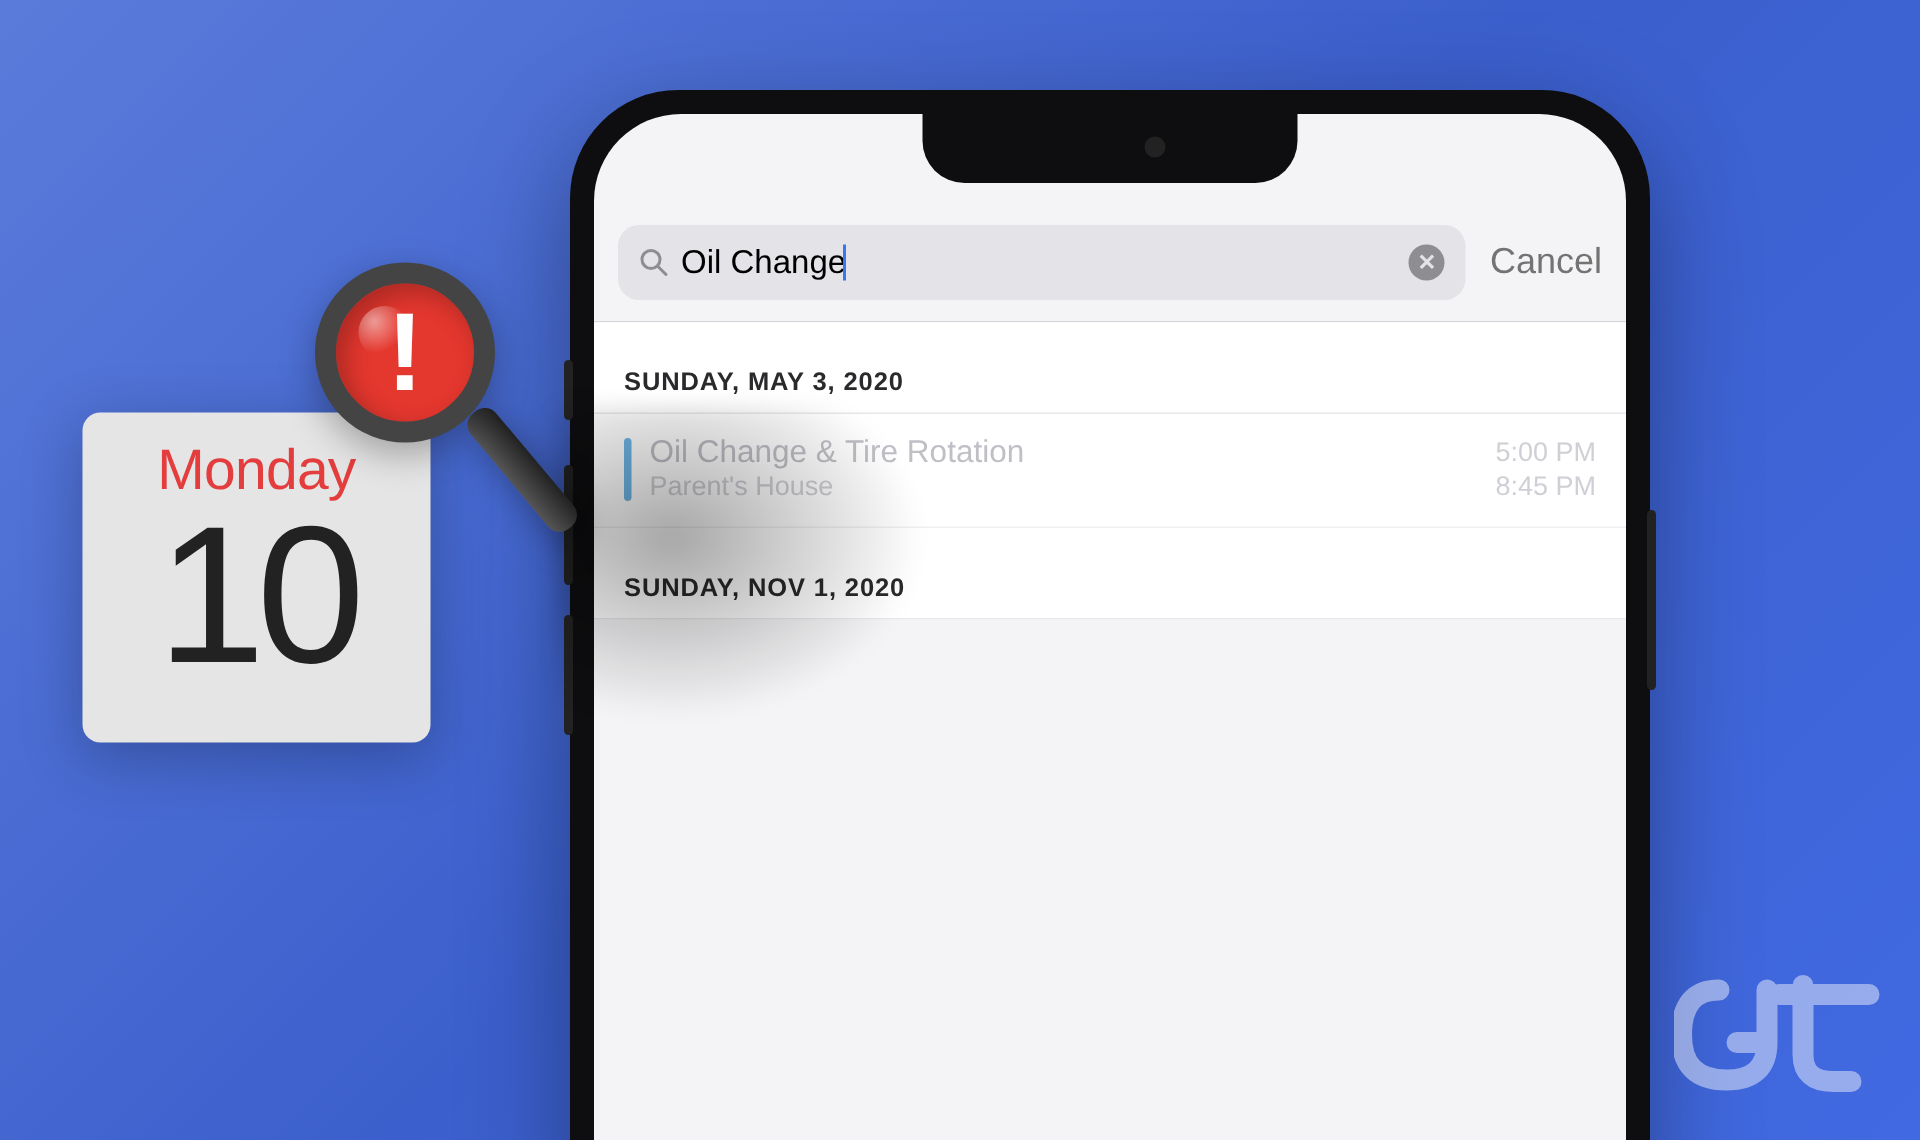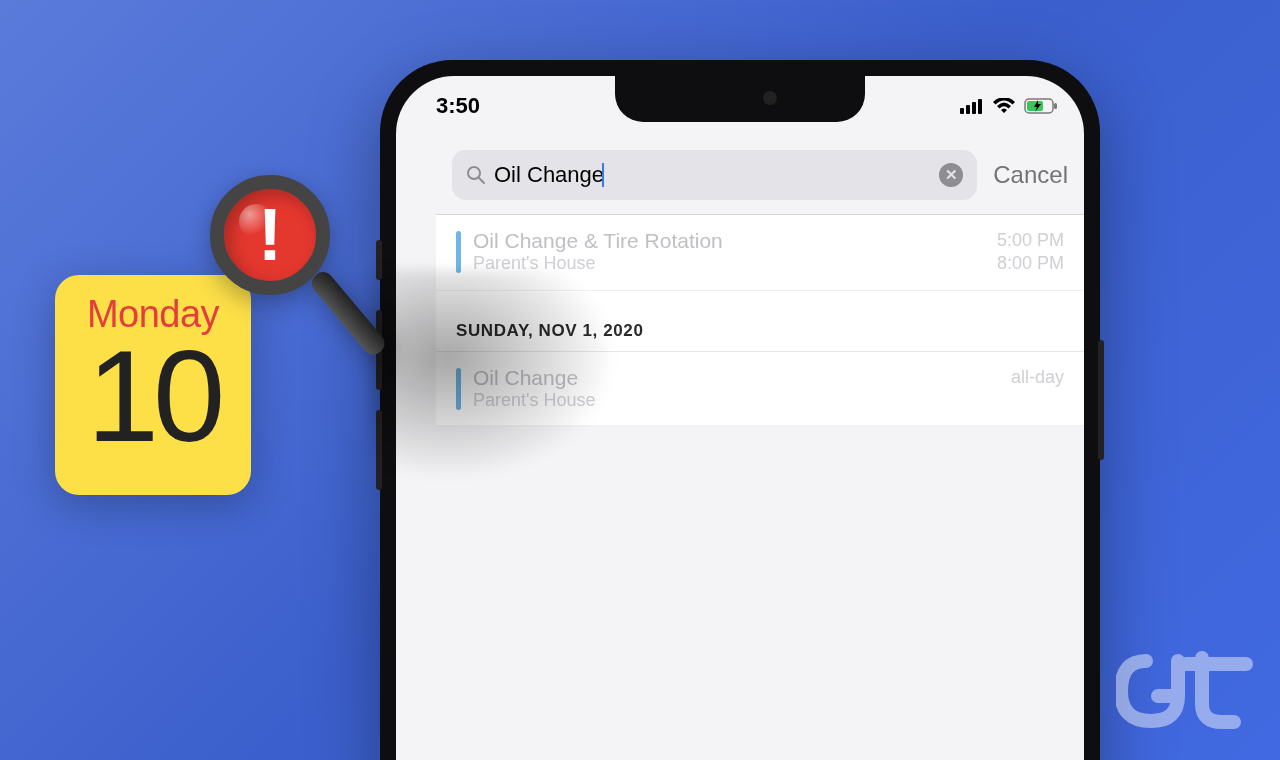--- a/index.html
+++ b/index.html
@@ -10,24 +10,24 @@
       font-family: -apple-system, "Helvetica Neue", Helvetica, Arial, sans-serif;
       position: relative;
       overflow: hidden;
     }
 
     
     .calendar-icon {
       position: absolute;
       left: 55px;
       top: 275px;
-      width: 196px;
+      width: 232px;
       height: 220px;
-      background: #fde047;
-      border-radius: 24px;
+      background: #e5e5e5;
+      border-radius: 12px;
       box-shadow: 0 10px 40px rgba(0,0,0,0.25);
       display: flex;
       flex-direction: column;
       align-items: center;
       justify-content: flex-start;
       padding-top: 18px;
     }
     .calendar-day-name {
       color: #E43D3D;
       font-size: 38px;
@@ -146,21 +146,20 @@
     }
     .status-right {
       display: flex;
       gap: 8px;
       align-items: center;
     }
     .status-right svg { display:block; }
 
     .screen-content {
       padding-top: 68px;
-      padding-left: 40px;
     }
     .search-row {
       display: flex;
       align-items: center;
       padding: 6px 16px 14px 16px;
       background: #f4f4f6;
       border-bottom: 1px solid #d6d6da;
     }
     .search-field {
       flex: 1;
@@ -297,82 +296,53 @@
 <div class="phone">
   <div class="side-btn sb-left-1"></div>
   <div class="side-btn sb-left-2"></div>
   <div class="side-btn sb-left-3"></div>
   <div class="side-btn sb-right"></div>
   <div class="phone-screen">
     <div class="notch">
         <div class="notch-cam"></div>
       </div>
 
-    <div class="status-bar">
-      <span class="status-time">3:50</span>
-      <span class="status-right">
-        <svg width="24" height="16" viewBox="0 0 24 16">
-            <rect x="0" y="10" width="4" height="6" rx="1" fill="#000"></rect>
-            <rect x="6" y="7" width="4" height="9" rx="1" fill="#000"></rect>
-            <rect x="12" y="4" width="4" height="12" rx="1" fill="#000"></rect>
-            <rect x="18" y="1" width="4" height="15" rx="1" fill="#000"></rect>
-          </svg>
-        <svg width="24" height="16" viewBox="0 0 24 16">
-            <path d="M12 15 L9 12 Q12 9 15 12 Z M5 8 Q12 1 19 8 L16.5 10.5 Q12 6 7.5 10.5 Z M1 4 Q12 -6 23 4 L20.5 6.5 Q12 -1.5 3.5 6.5 Z" fill="#000"></path>
-          </svg>
-        <svg width="34" height="16" viewBox="0 0 34 16">
-            <rect x="1" y="1" width="28" height="14" rx="4" stroke="#000" stroke-width="1.5" fill="none" opacity="0.5"></rect>
-            <rect x="3" y="3" width="16" height="10" rx="2" fill="#38C759"></rect>
-            <rect x="30" y="5" width="3" height="6" rx="1.5" fill="#000" opacity="0.5"></rect>
-            <path d="M14 2 L10 9 L13 9 L11 14 L17 6 L14 6 Z" fill="#000"></path>
-          </svg>
-      </span>
-    </div>
 
     <div class="screen-content">
       <div class="search-row">
         <div class="search-field">
           <svg class="search-icon-svg" width="20" height="20" viewBox="0 0 20 20">
               <circle cx="8" cy="8" r="6" stroke="#8e8e92" stroke-width="2" fill="none"></circle>
               <line x1="13" y1="13" x2="18" y2="18" stroke="#8e8e92" stroke-width="2" stroke-linecap="round"></line>
             </svg>
           <span style="font-size:22px;color:#000;display:flex;align-items:center;">
             <span>Oil Change</span>
               <span class="search-caret"></span>
           </span>
           <span style="flex:1"></span>
           <span class="clear-btn">✕</span>
         </div>
         <span class="cancel-btn">Cancel</span>
       </div>
 
       <div class="results">
+        <div class="section-header">SUNDAY, MAY 3, 2020</div>
         <div class="event-row">
           <div class="event-bar"></div>
           <div class="event-text">
             <div class="event-title">Oil Change &amp; Tire Rotation</div>
             <div class="event-location">Parent's House</div>
           </div>
           <div class="event-times">
             <div>5:00 PM</div>
-            <div>8:00 PM</div>
+            <div>8:45 PM</div>
           </div>
         </div>
 
         <div class="section-header">SUNDAY, NOV 1, 2020</div>
-        <div class="event-row">
-          <div class="event-bar"></div>
-          <div class="event-text">
-            <div class="event-title">Oil Change</div>
-            <div class="event-location">Parent's House</div>
-          </div>
-          <div class="event-times">
-            <div>all-day</div>
-          </div>
-        </div>
       </div>
     </div>
   </div>
 </div>
 
 <div class="gt-logo">
   <svg width="140" height="90" viewBox="0 0 140 90" fill="none">
     <path d="M30 15 Q5 15 5 45 Q5 75 35 75 Q62 75 62 50 L42 50 M62 50 L62 15" stroke="#fff" stroke-width="14" stroke-linecap="round" stroke-linejoin="round" fill="none"></path>
     <path d="M86 12 L86 58 Q86 76 106 76 L118 76 M70 18 L130 18" stroke="#fff" stroke-width="14" stroke-linecap="round" stroke-linejoin="round" fill="none"></path>
   </svg>

